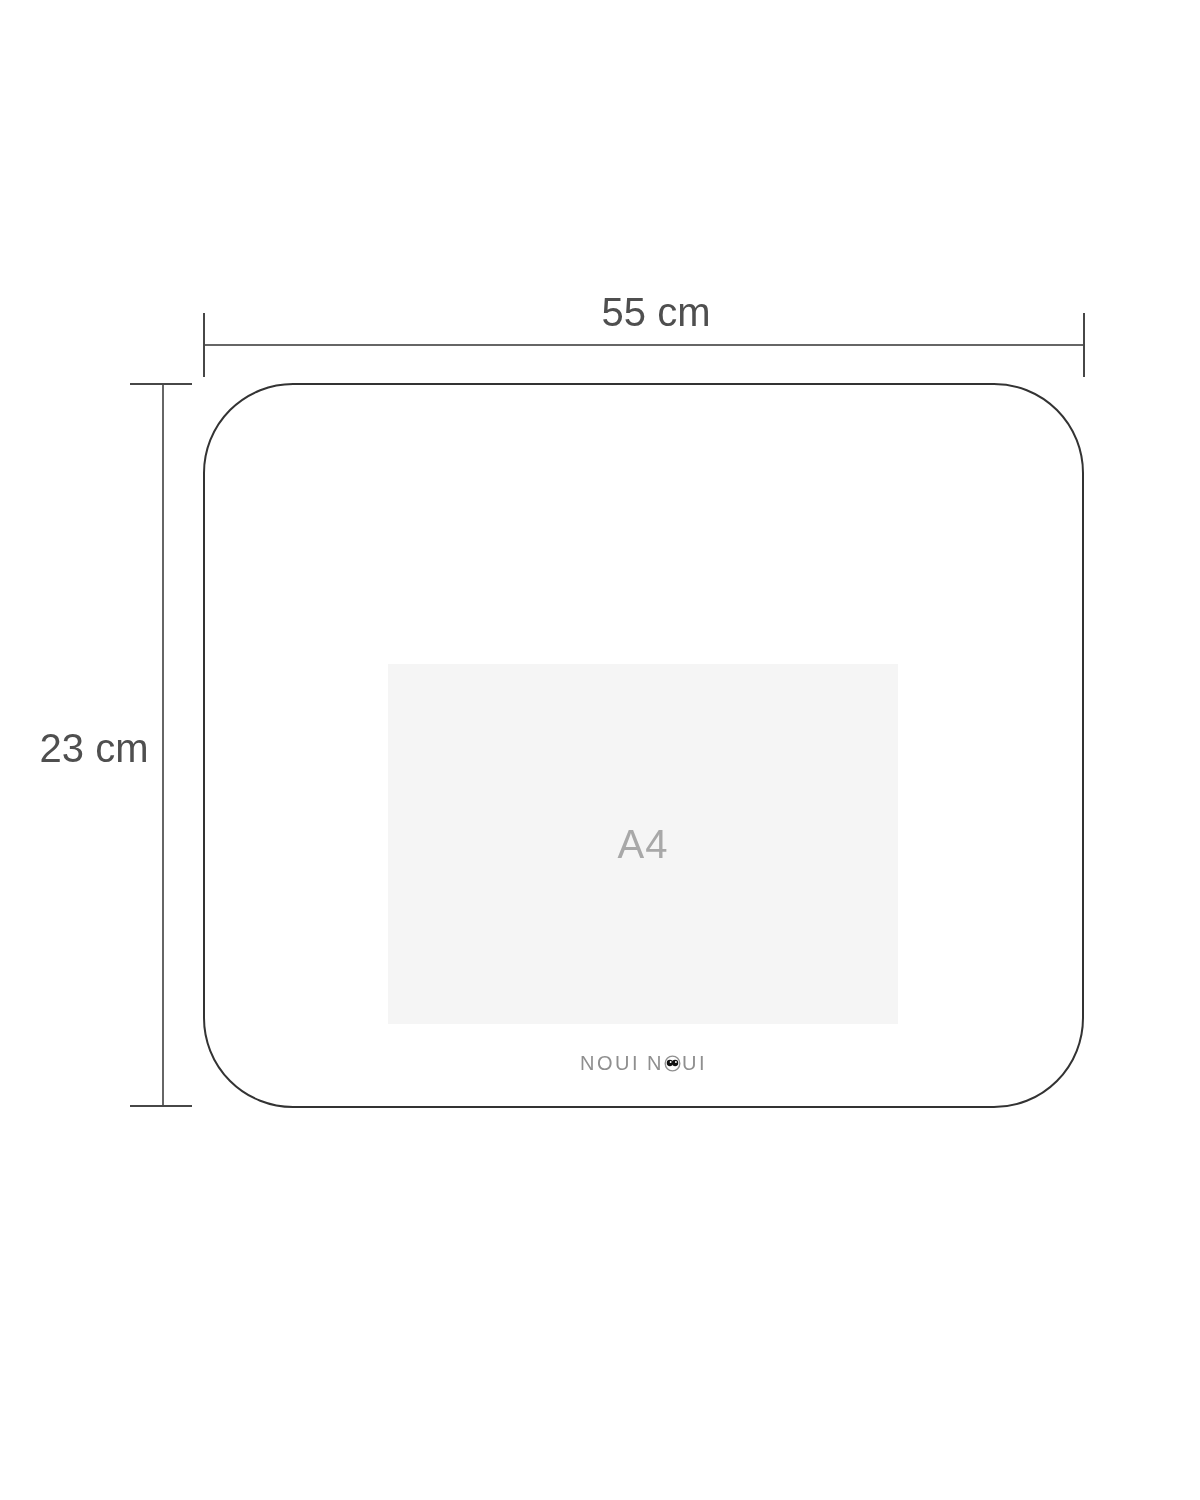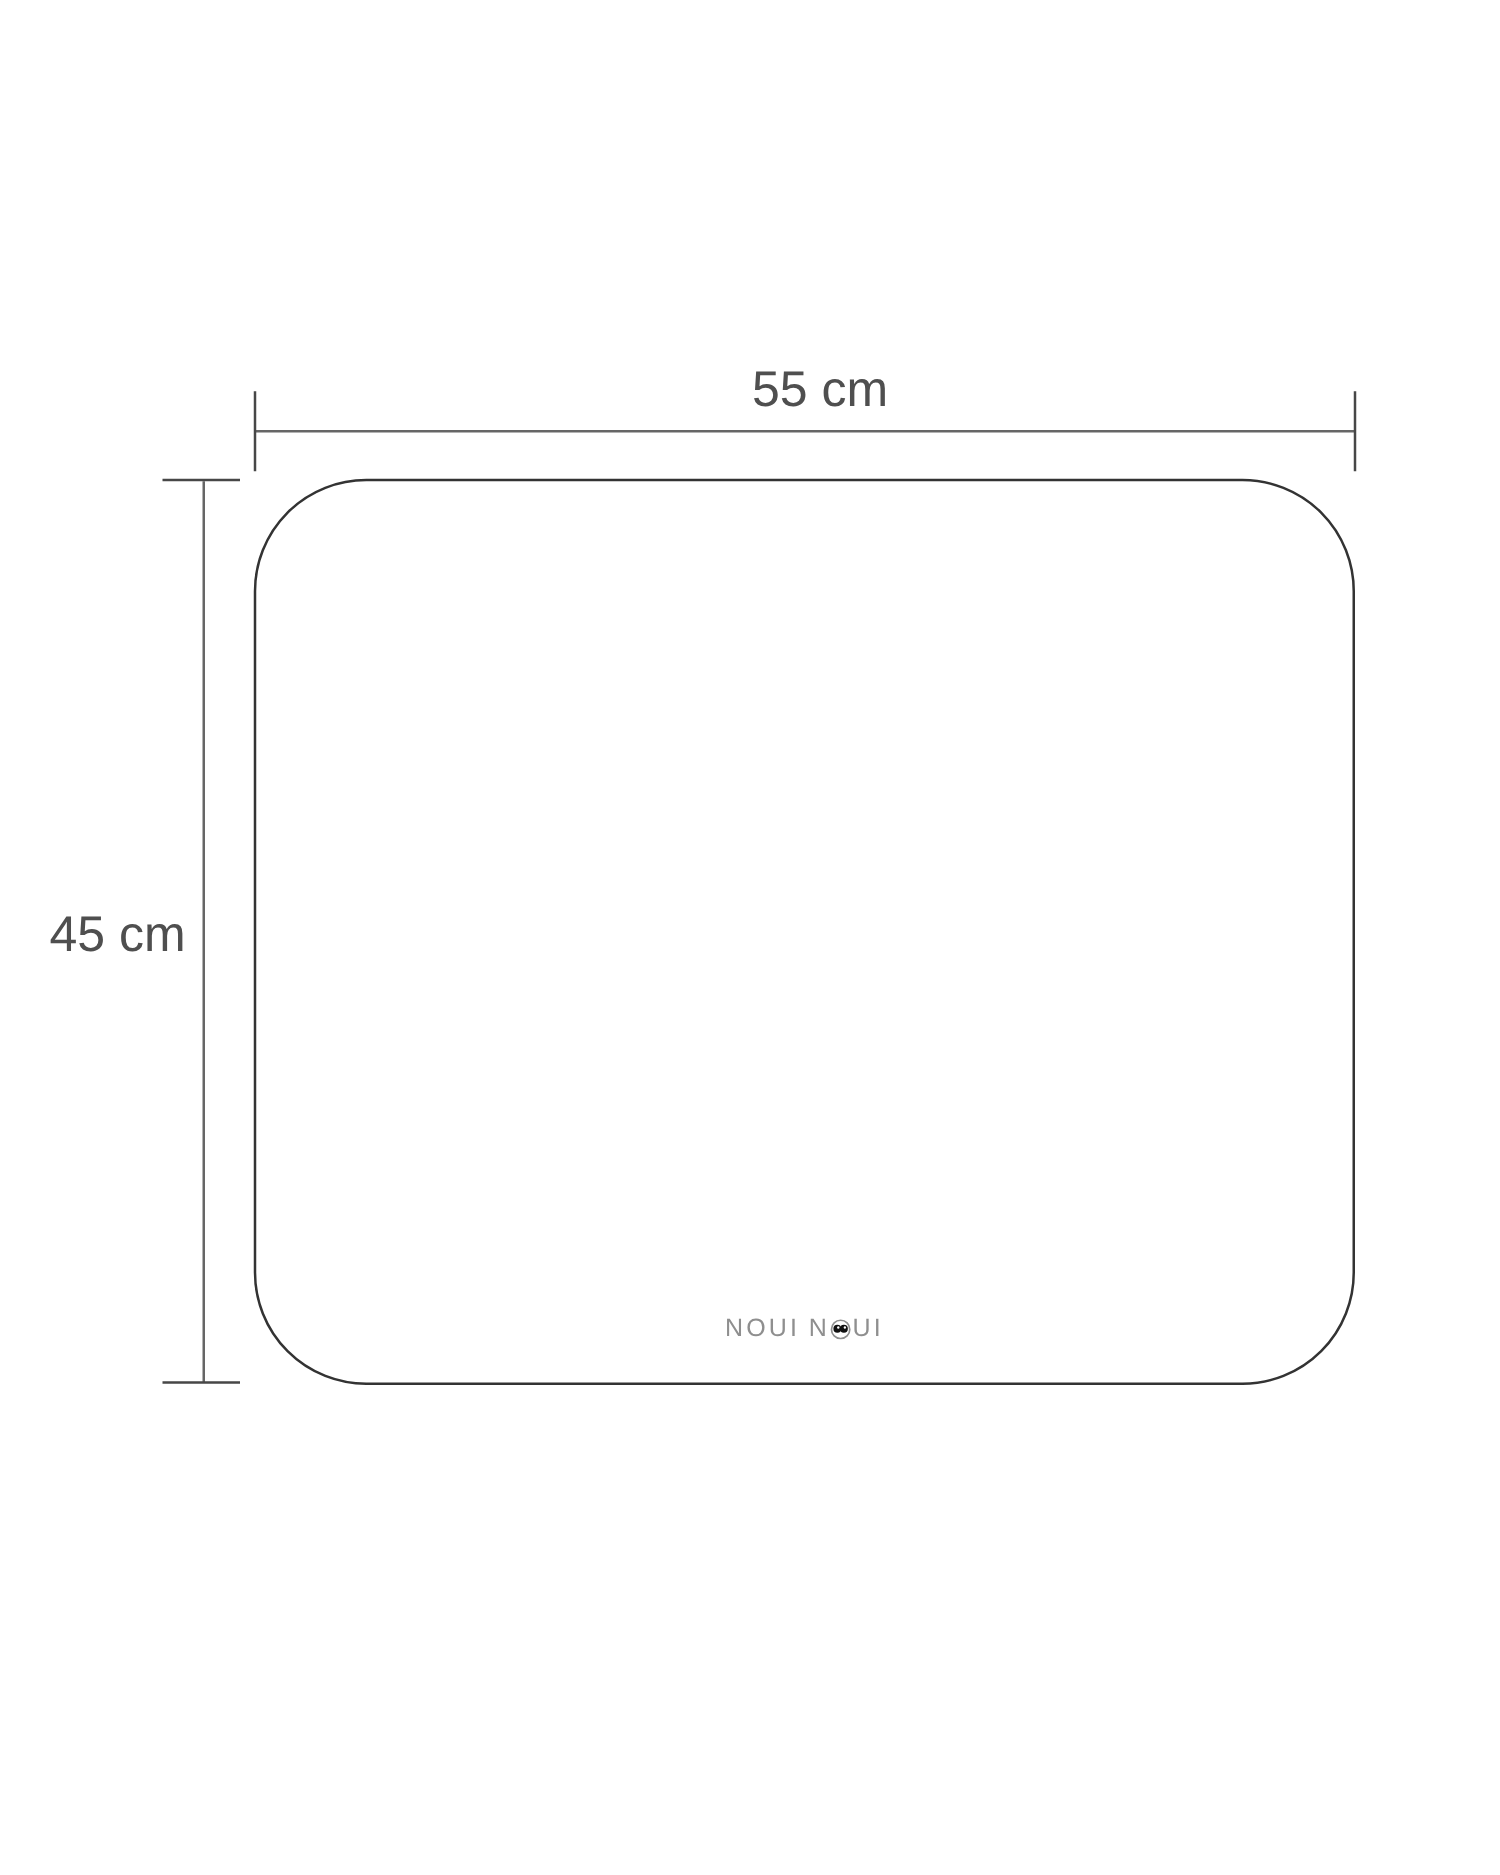--- a/index.html
+++ b/index.html
@@ -119,28 +119,31 @@
 <div class="canvas">
 
   <div>
     <div class="dim-label width">55 cm</div>
     <div class="dim-line-h"></div>
     <div class="dim-tick-v left"></div>
     <div class="dim-tick-v right"></div>
   </div>
 
   <div>
-    <div class="dim-label height">45 cm</div>
+    <div class="dim-label height">23 cm</div>
     <div class="dim-line-v"></div>
     <div class="dim-tick-h top"></div>
     <div class="dim-tick-h bottom"></div>
   </div>
 
   <div class="placemat"></div>
 
+  <div class="a4-box">
+    <span class="a4-label">A4</span>
+  </div>
 
   <div class="brand">
     <span class="word">NOUI</span>
     <span class="gap"></span>
     <span class="word">
       <span>N</span>
       <svg class="o-eyes" width="17" height="17" viewBox="0 0 20 20" aria-hidden="true">
         <circle cx="10" cy="10" r="8.6" fill="none" stroke="#8f8f8f" stroke-width="1.6"></circle>
         <circle cx="6.9" cy="9.4" r="3.7" fill="#111111"></circle>
         <circle cx="13.1" cy="9.4" r="3.7" fill="#111111"></circle>

